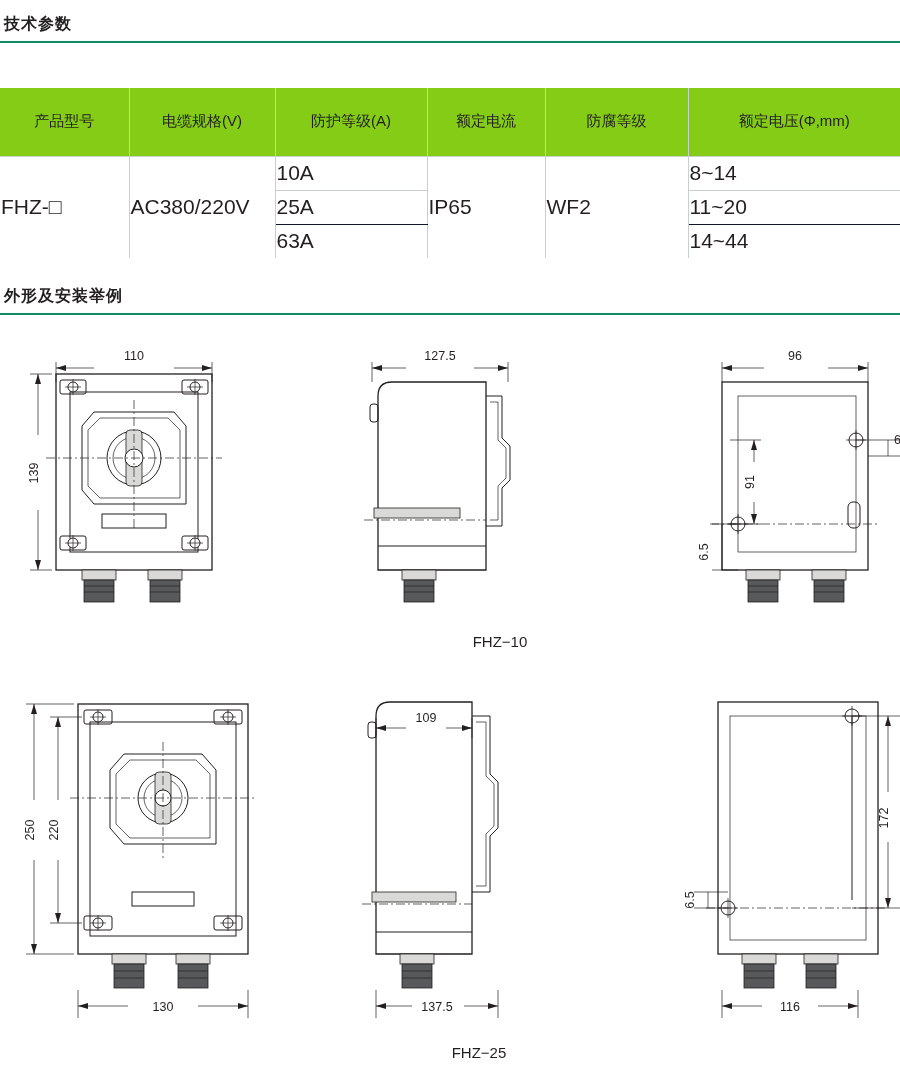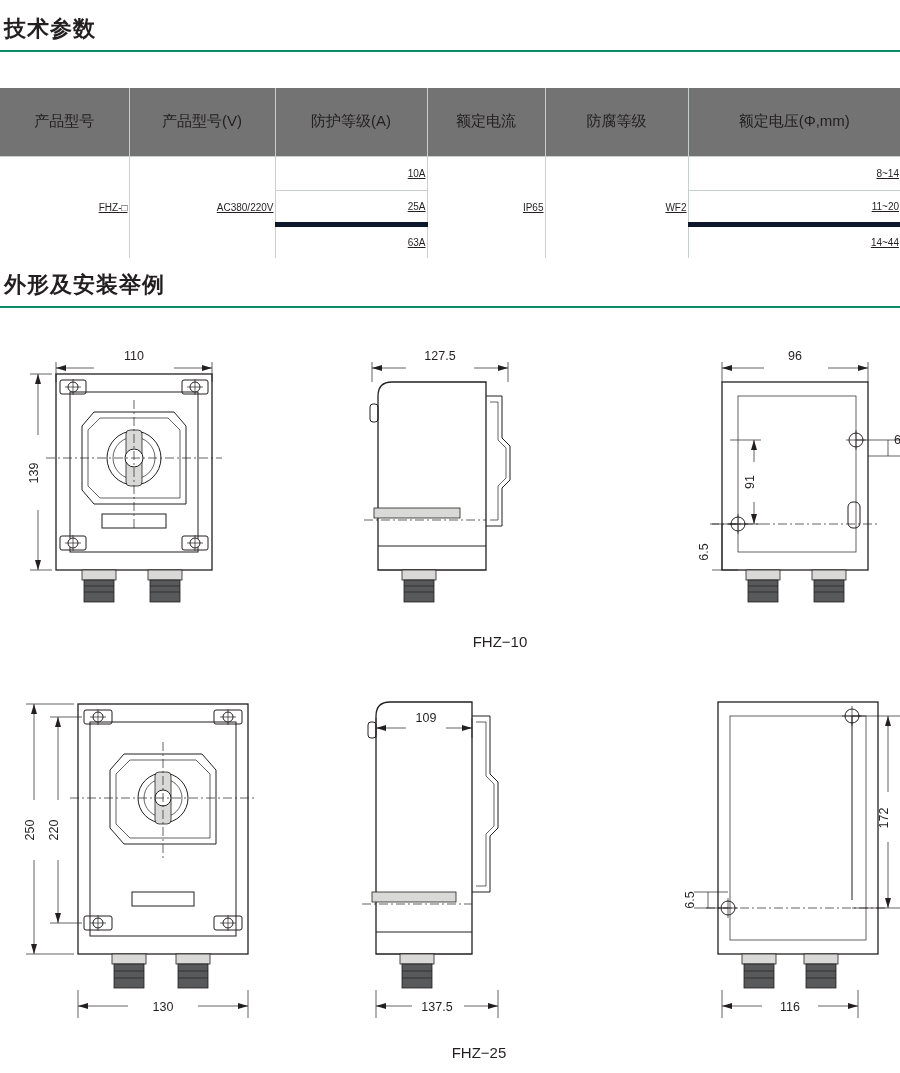--- a/index.html
+++ b/index.html
@@ -9,67 +9,66 @@
     height: 1073px;
     background: #ffffff;
     font-family: "Liberation Sans", sans-serif;
     color: #231f20;
     position: relative;
     overflow: hidden;
   }
 
   
   .section-head {
-    font-size: 22px;
+    font-size: 16px;
     font-weight: bold;
     letter-spacing: 1px;
     color: #231f20;
     padding: 0 0 6px 4px;
   }
   .section-rule {
     height: 2px;
     background: #0d8b66;
     width: 100%;
   }
 
   #spec-heading-wrap { position: absolute; left: 0; top: 14px; width: 900px; }
-  #outline-heading-wrap { position: absolute; left: 0; top: 270px; width: 900px; }
+  #outline-heading-wrap { position: absolute; left: 0; top: 286px; width: 900px; }
 
   
   .spec-table {
     position: absolute;
     left: 0;
     top: 88px;
     width: 900px;
     border-collapse: collapse;
     font-size: 14.5px;
   }
   .spec-table th {
-    background: #737373;
+    background: #84cc16;
     font-weight: normal;
     color: #231f20;
     height: 68px;
     border-right: 1px solid #c9cfcd;
     border-bottom: 1px solid #c9cfcd;
     padding: 16px 6px;
     vertical-align: middle;
     text-align: center;
     font-size: 15px;
   }
   .spec-table th:last-child { border-right: none; }
   .spec-table td {
-    text-align: right;
+    text-align: left;
     vertical-align: middle;
     border-right: 1px solid #c9cfcd;
     height: 34px;
-    font-size: 10px;
-    text-decoration: underline;
+    font-size: 21px;
   }
   .spec-table td:last-child { border-right: none; }
-  .spec-table tr.row-mid td.sub-cell { border-bottom: 5px solid #0f172a; }
+  .spec-table tr.row-mid td.sub-cell { border-bottom: 1px solid #0f172a; }
   .spec-table tr.row-top td.sub-cell { border-bottom: 1px solid #c9cfcd; }
 
   
   .draw-area { position: absolute; left: 16px; top: 330px; width: 900px; height: 743px; }
   .dim { font-size: 12.5px; fill: #231f20; font-family: "Liberation Sans", sans-serif; }
   .dim-v { font-size: 12.5px; fill: #231f20; font-family: "Liberation Sans", sans-serif; }
   .cap { font-size: 15px; fill: #231f20; font-family: "Liberation Sans", sans-serif; }
   .ln { stroke: #231f20; stroke-width: 1; fill: none; }
   .lnx { stroke: #231f20; stroke-width: 1.3; fill: none; }
   .thin { stroke: #231f20; stroke-width: 0.7; fill: none; }
@@ -83,21 +82,21 @@
 
 <div id="spec-heading-wrap">
   <div class="section-head">技术参数</div>
   <div class="section-rule"></div>
 </div>
 
 <table class="spec-table">
   <thead>
     <tr>
       <th style="width:129px">产品型号</th>
-      <th style="width:146px">产品型号(V)</th>
+      <th style="width:146px">电缆规格(V)</th>
       <th style="width:152px">防护等级(A)</th>
       <th style="width:118px">额定电流</th>
       <th style="width:143px">防腐等级</th>
       <th>额定电压(Φ,mm)</th>
     </tr>
   </thead>
   <tbody>
     <tr class="row-top">
       <td rowspan="3">FHZ-□</td>
       <td rowspan="3">AC380/220V</td>

